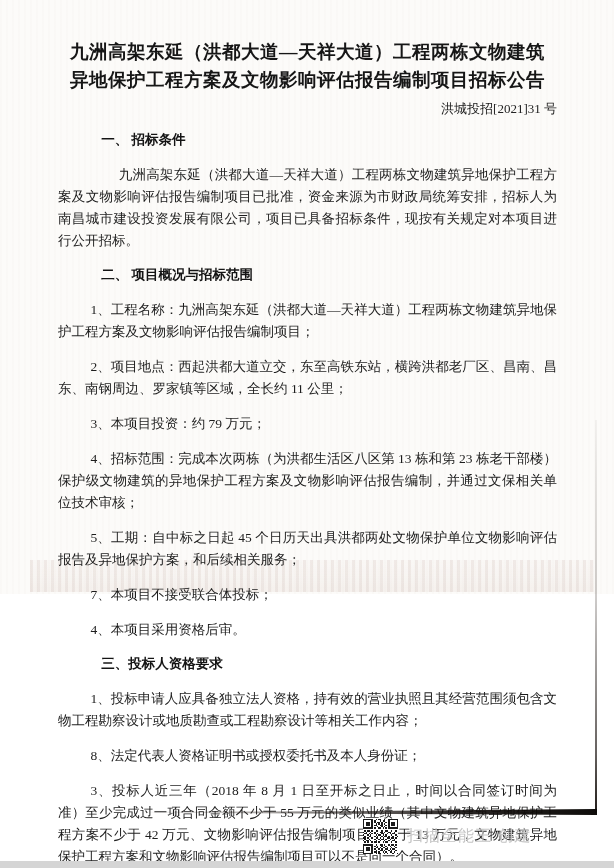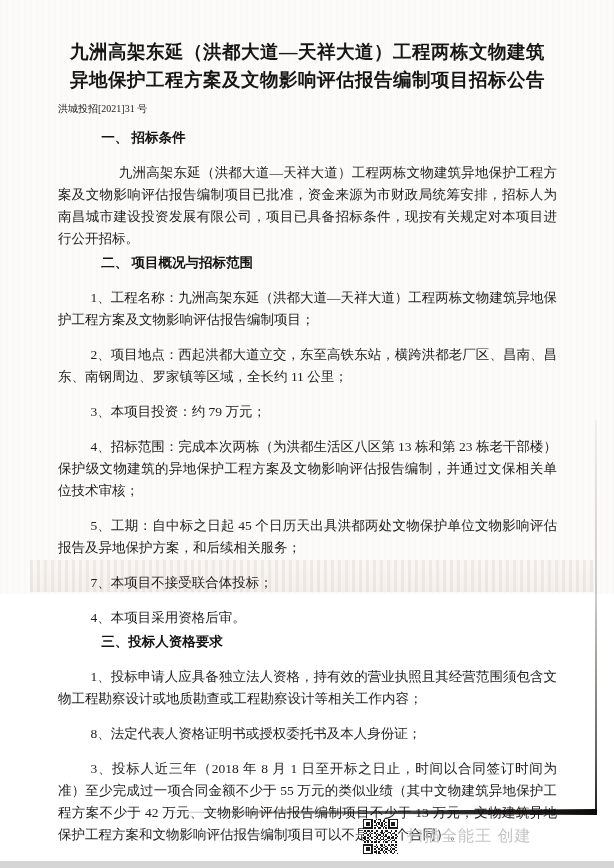--- a/index.html
+++ b/index.html
@@ -80,36 +80,36 @@
     margin: 0;
     font-size: 18.5px;
     line-height: 28px;
     font-weight: bold;
     text-align: center;
     color: #161616;
     letter-spacing: 0.5px;
   }
   .doc-number {
     margin: 6px 0 0 0;
-    font-size: 10px;
+    font-size: 13px;
     line-height: 17px;
-    text-align: left;
+    text-align: right;
     color: #222;
   }
   .doc-body {
     margin-top: 10px;
     font-size: 13.5px;
     line-height: 22px;
     text-align: justify;
   }
   .doc-body h2 {
     font-size: 13.5px;
     line-height: 22px;
     font-weight: bold;
-    margin: 0 0 4px 0;
+    margin: 12px 0 4px 0;
     text-indent: 3.2em;
     color: #141414;
   }
   .doc-body p {
     margin: 13px 0 2px 0;
     text-indent: 2.4em;
   }
   .doc-body p.opening {
     text-indent: 4.5em;
   }

